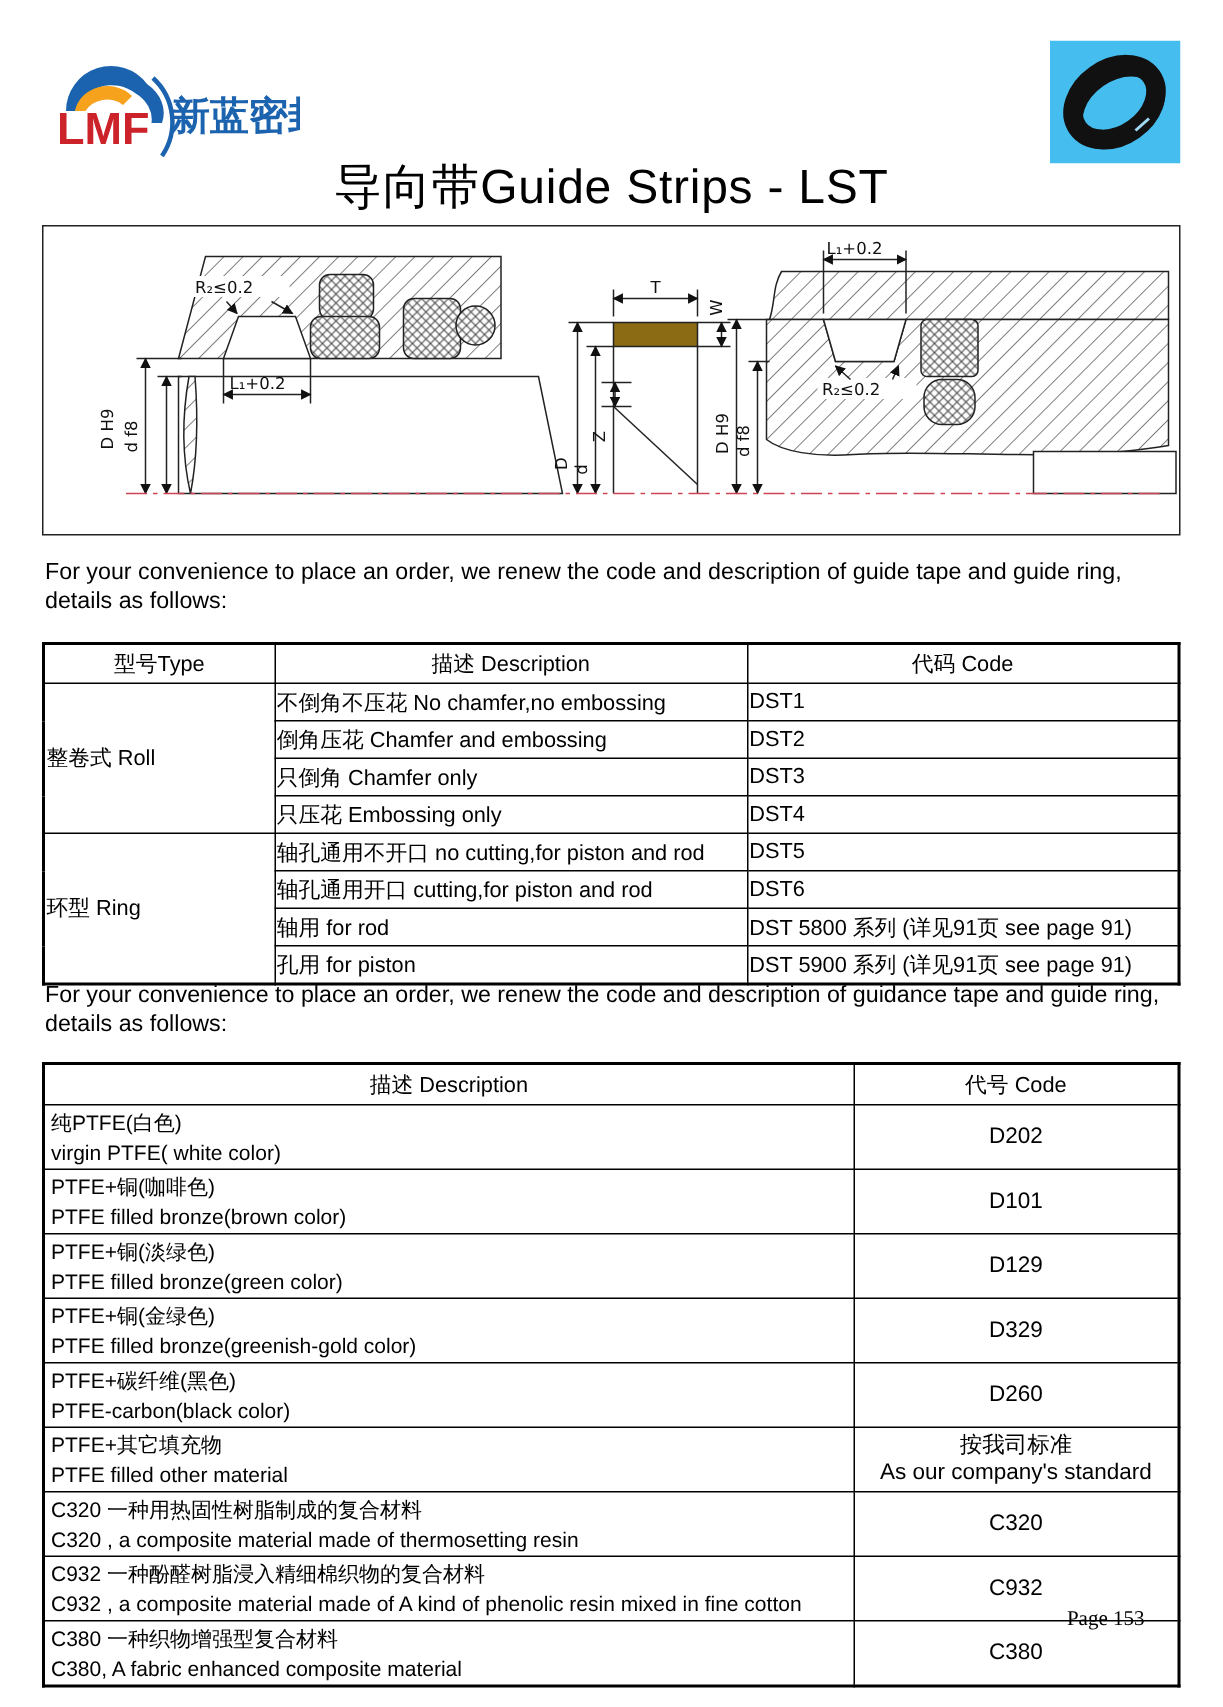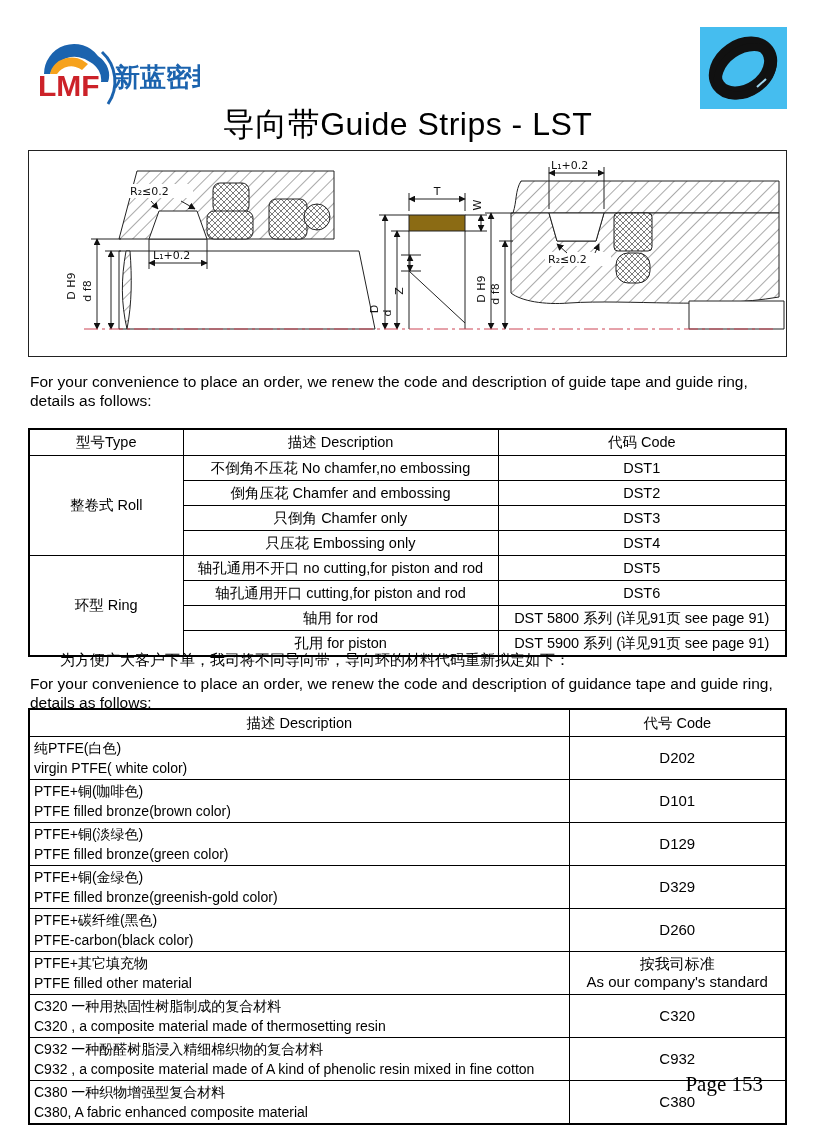--- a/index.html
+++ b/index.html
@@ -21,32 +21,32 @@
   .intro1{position:absolute;left:30px;top:368px;width:757px;}
   .intro2{position:absolute;left:30px;top:650px;width:757px;}
   .cn-line{font-size:15px;line-height:20px;text-indent:2em;}
   .en-line{font-size:15.5px;line-height:19px;margin-top:4px;}
 
   
   table{border-collapse:collapse;width:759px;table-layout:fixed;background:#fff;}
   td,th{border:1px solid #000;font-weight:normal;overflow:hidden;}
   .t1{position:absolute;left:28px;top:428px;border:2px solid #000;padding-left:44px;}
   .t1 th{height:23px;font-size:14.5px;}
-  .t1 td{height:22px;font-size:14.5px;text-align:center;}
+  .t1 td{height:22px;font-size:14.5px;text-align:left;}
   .t1 .c1{width:154px;} .t1 .c2{width:315px;} .t1 .c3{width:288px;}
   .t2{position:absolute;left:28px;top:708px;border:2px solid #000;}
   .t2 th{height:24px;font-size:14.5px;}
   .t2 .c1{width:540px;} .t2 .c2{width:217px;}
   .t2 td{font-size:14px;}
   .t2 .desc2-cell{padding:1px 4px;text-align:left;}
   .t2 .desc2-cell div{line-height:20px;height:20px;}
   .t2 .code-cell{text-align:center;font-size:15px;}
   .t2 .code-cell div{line-height:18px;}
 
-  .footer{position:absolute;right:52px;top:1072px;font-family:"Liberation Serif",serif;font-size:21px;margin-left:41px;}
+  .footer{position:absolute;right:52px;top:1072px;font-family:"Liberation Serif",serif;font-size:14px;margin-left:41px;}
 </style>
 </head>
 <body>
 
 <div class="page">
 
   <div class="logo">
     <svg width="170" height="68" viewBox="0 0 170 68">
       <path d="M14,34 A30,30 0 0 1 68,16 A34,26 0 0 1 78,42 L71,42 A28,22 0 0 0 60,22 A26,26 0 0 0 20,34 Z" fill="#1b63ae"></path>
       <path d="M20,34 A22,20 0 0 1 58,24 L52,30 A16,14 0 0 0 27,34 Z" fill="#f6a21d"></path>
@@ -222,21 +222,20 @@
           <td>DST 5800 系列 (详见91页 see page 91)</td>
         </tr>
         <tr>
           <td>孔用 for piston</td>
           <td>DST 5900 系列 (详见91页 see page 91)</td>
         </tr>
       </tbody>
   </table>
 
   <div class="intro2">
-    <div class="cn-line">为方便广大客户下单，我司将不同导向带，导向环的材料代码重新拟定如下：</div>
     <div class="en-line">For your convenience to place an order, we renew the code and description of guidance tape and guide  ring, details as follows:</div>
   </div>
 
   <table class="t2">
     <colgroup>
         <col class="c1">
         <col class="c2">
       </colgroup>
     <thead>
       <tr>

